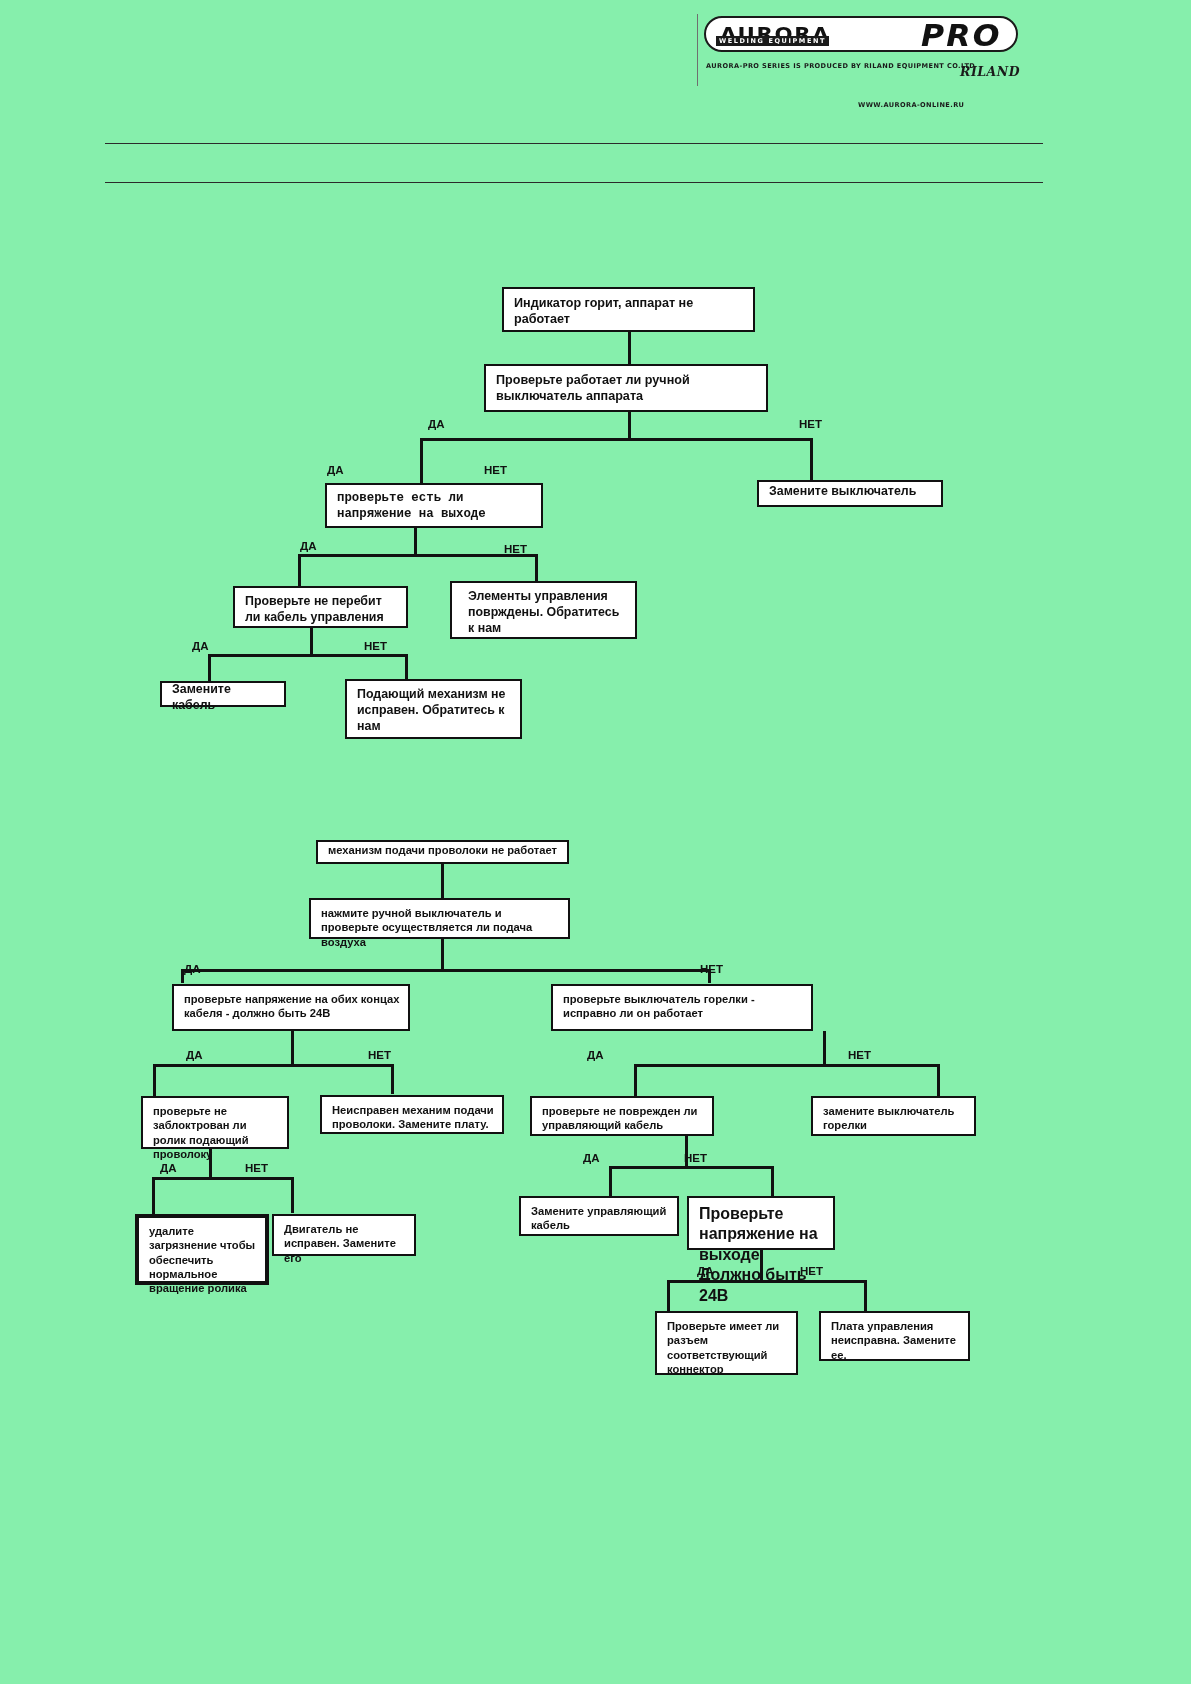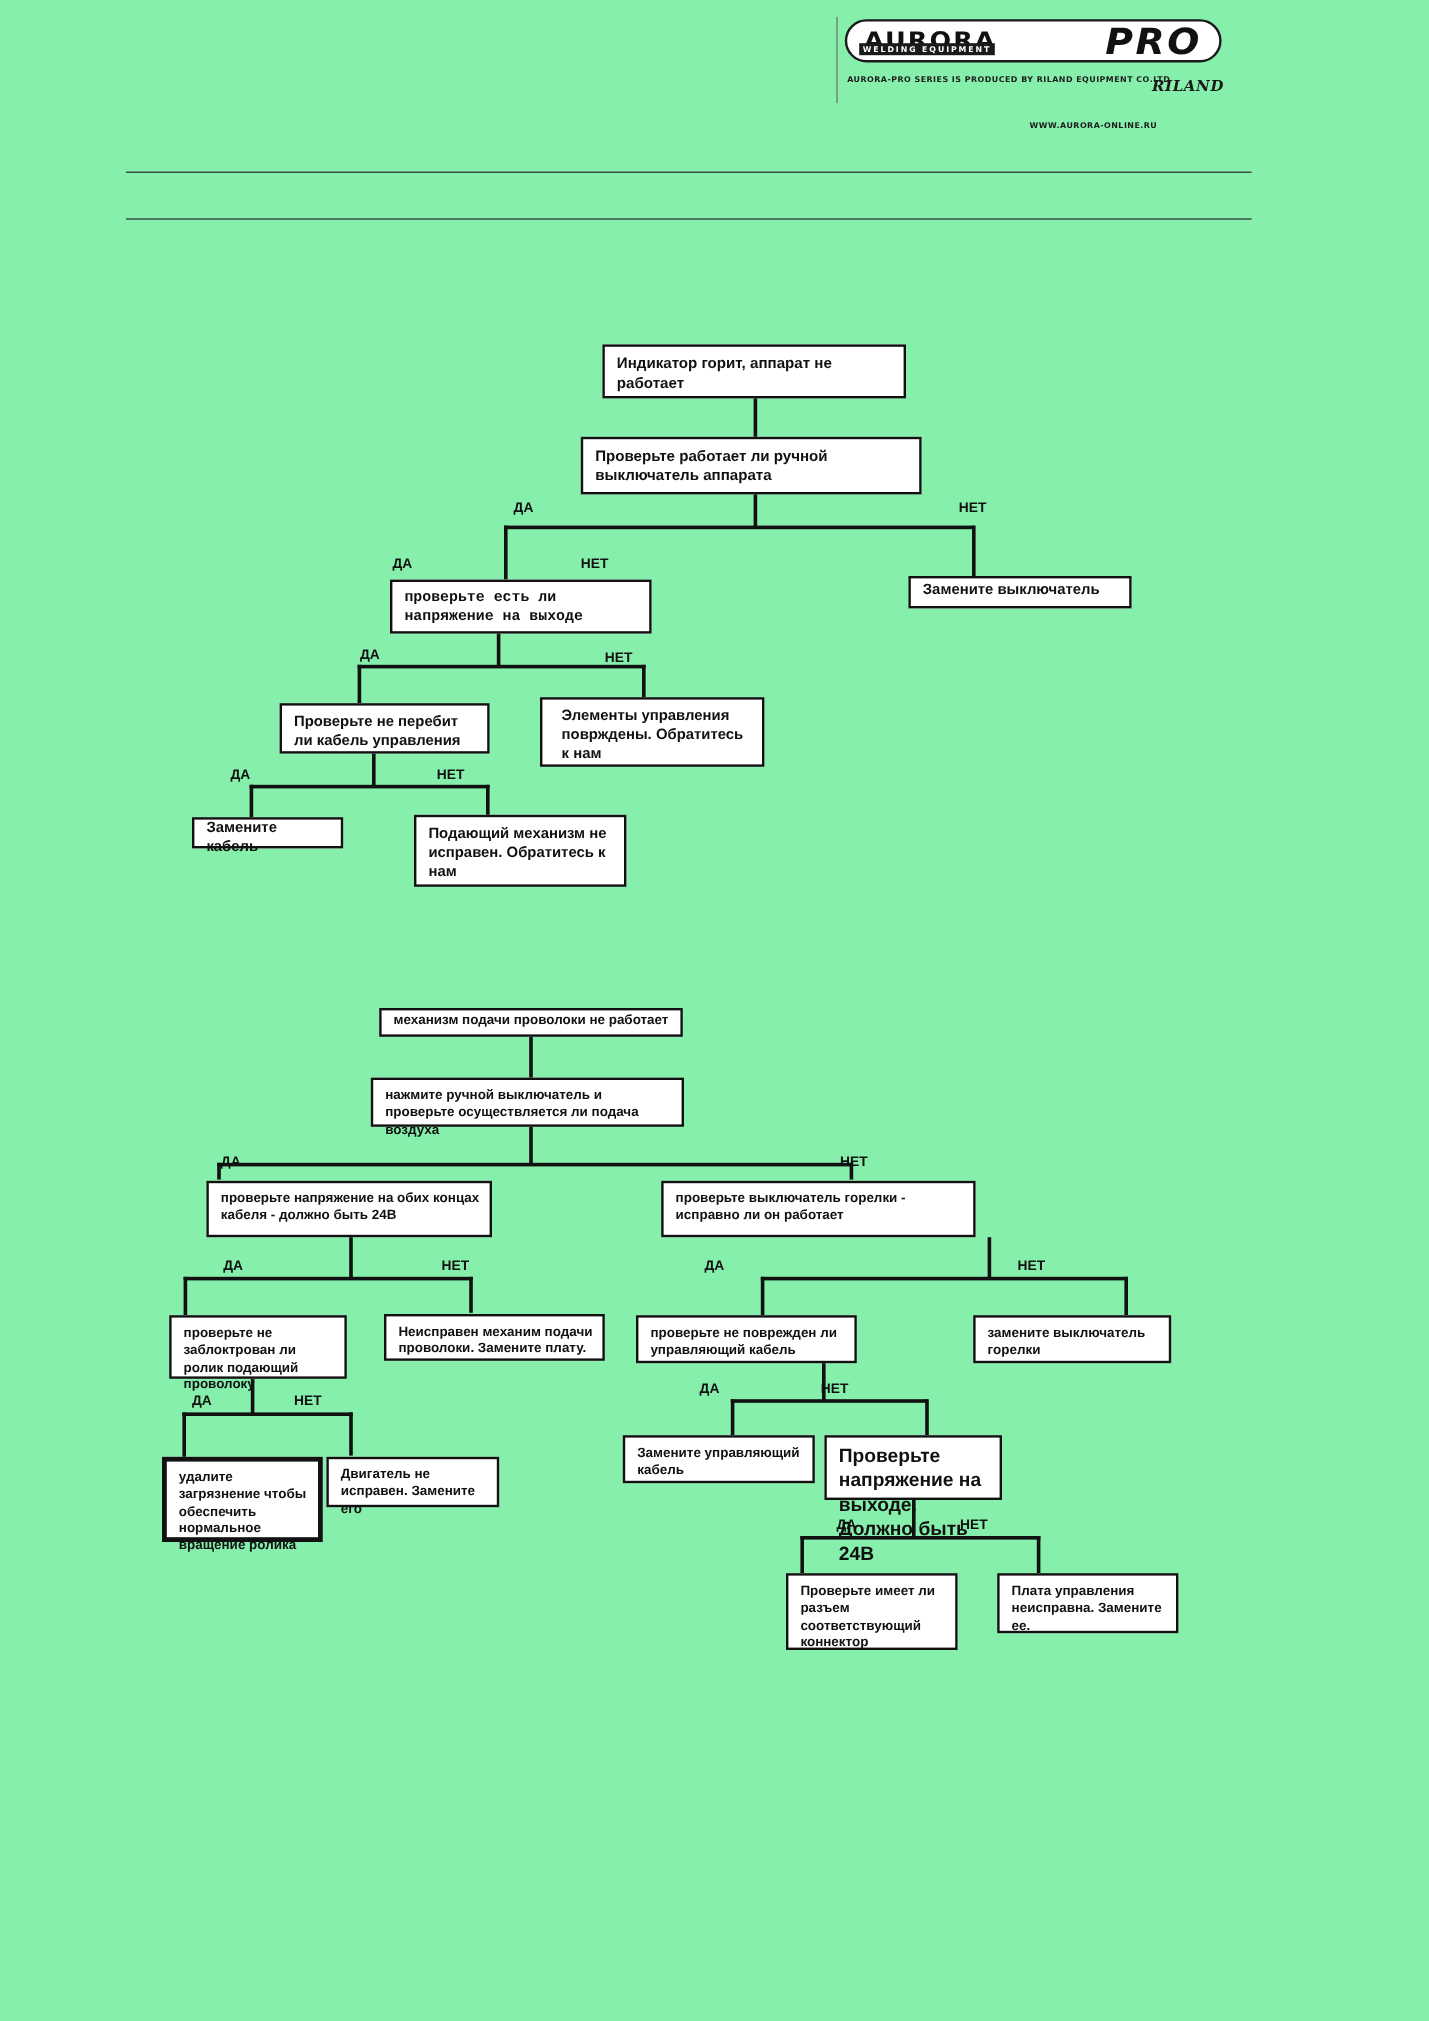--- a/index.html
+++ b/index.html
@@ -312,18 +312,18 @@
     <div class="conn h" style="left:667px; top:1280px; width:200px;"></div>
     <div class="conn v" style="left:667px; top:1280px; height:31px;"></div>
     <div class="conn v" style="left:864px; top:1280px; height:31px;"></div>
     <div class="branch-label" style="left:697px; top:1265px; font-size:11.5px;">ДА</div>
     <div class="branch-label" style="left:800px; top:1265px; font-size:11.5px;">НЕТ</div>
 
     <div class="node" style="left:655px; top:1311px; width:143px; height:64px; font-size:11.2px;justify-content:flex-end;">
       <span>Проверьте имеет ли разъем соответствующий коннектор</span>
     </div>
 
-    <div class="node" style="left:819px; top:1311px; width:151px; height:50px; font-size:11.2px;margin-left:12px;">
+    <div class="node" style="left:819px; top:1311px; width:151px; height:50px; font-size:11.2px;">
       <span>Плата управления неисправна. Замените ее.</span>
     </div>
   </div>
 
 </div>
 
 </body></html>

